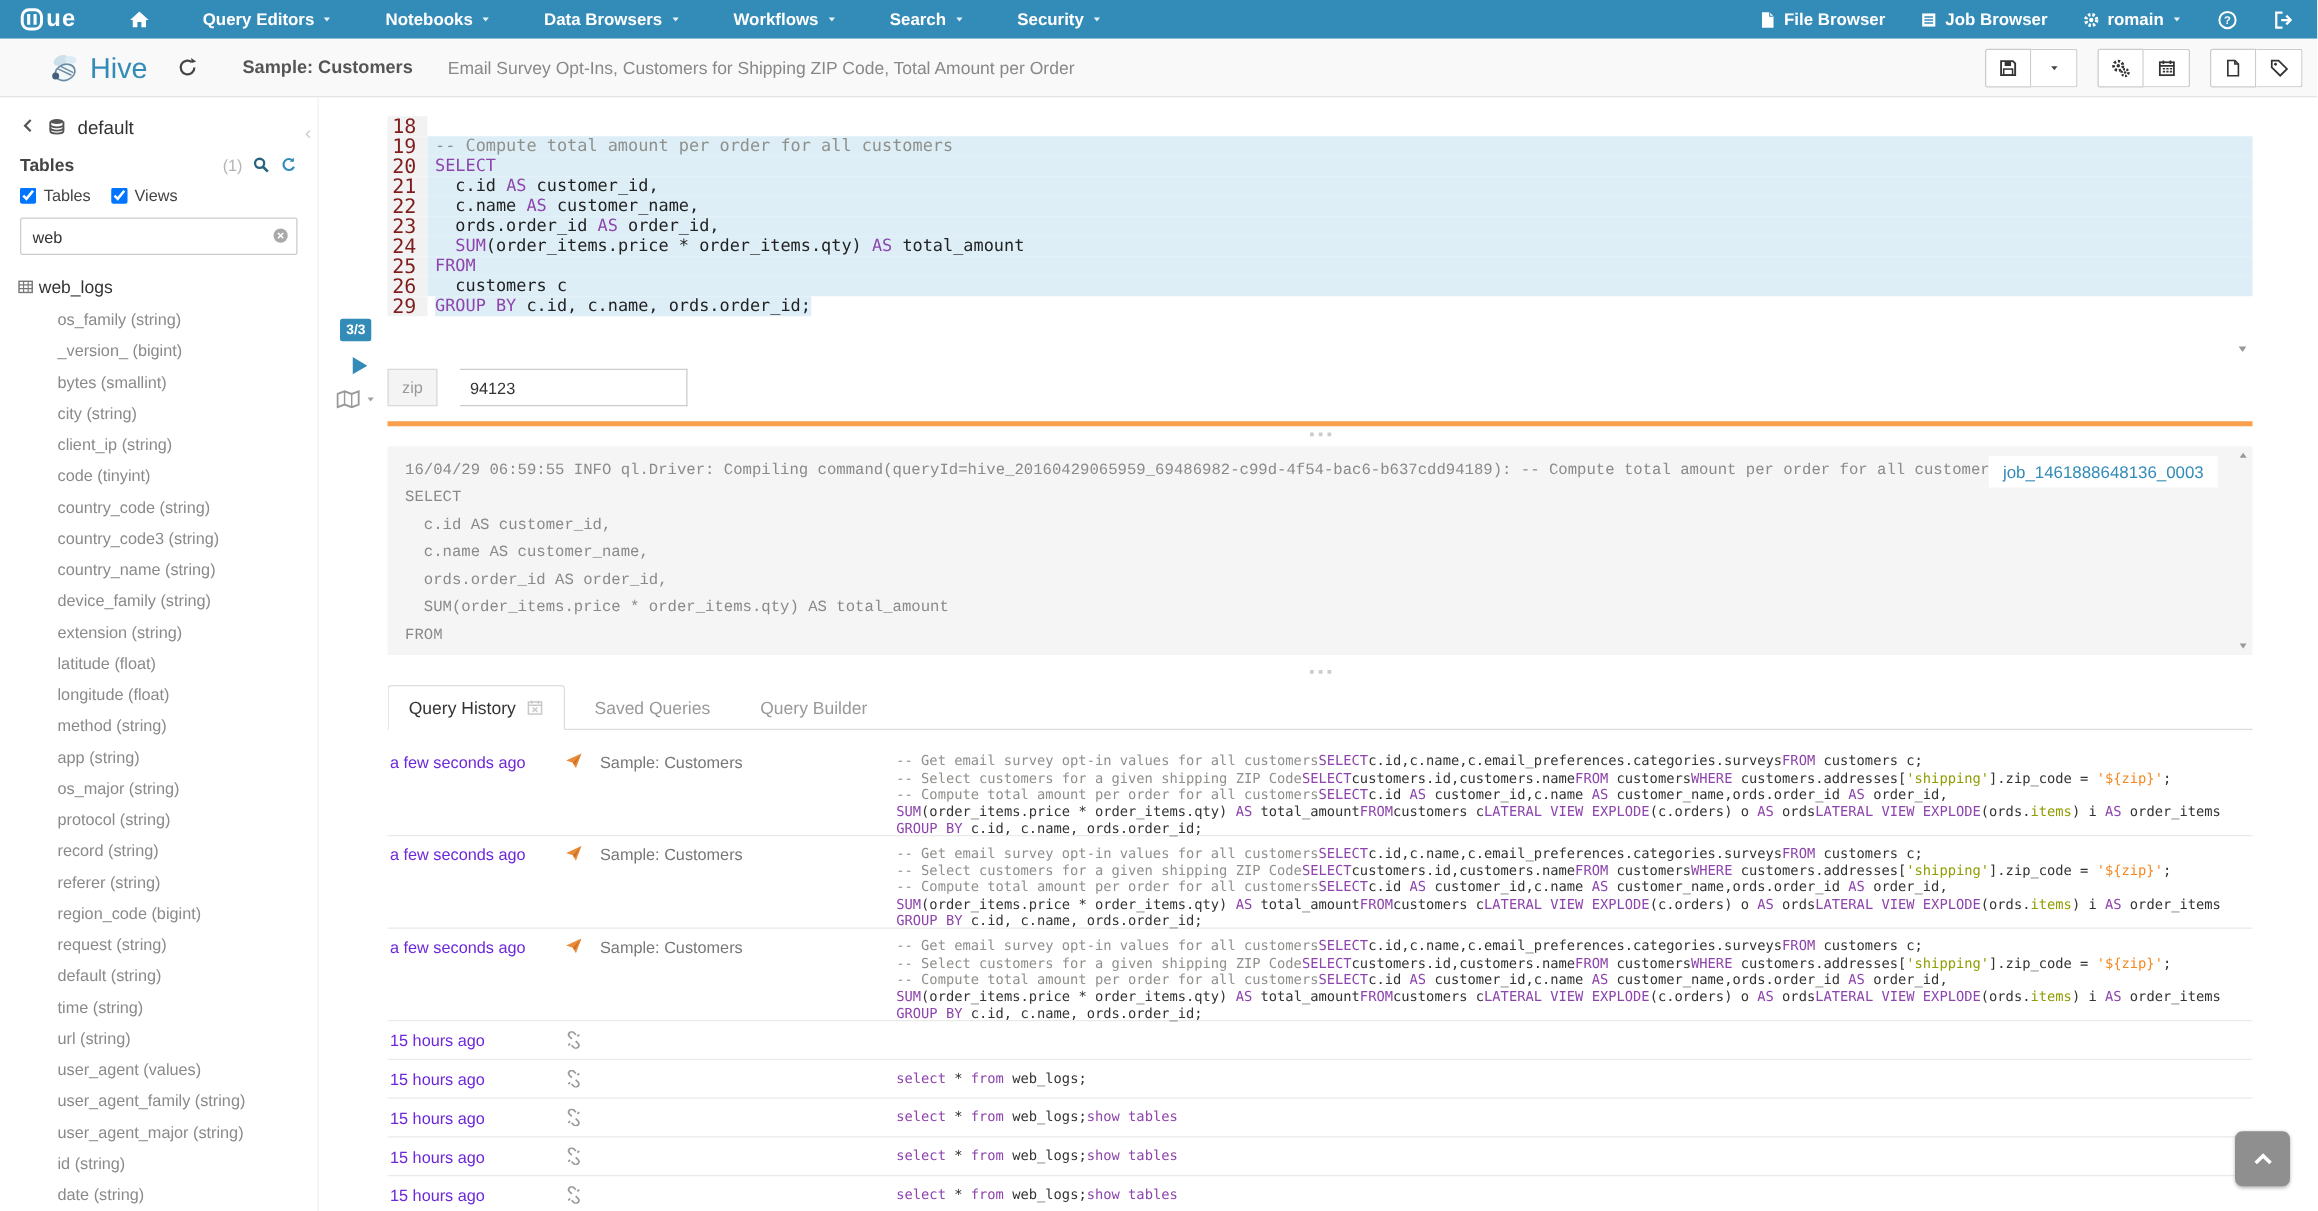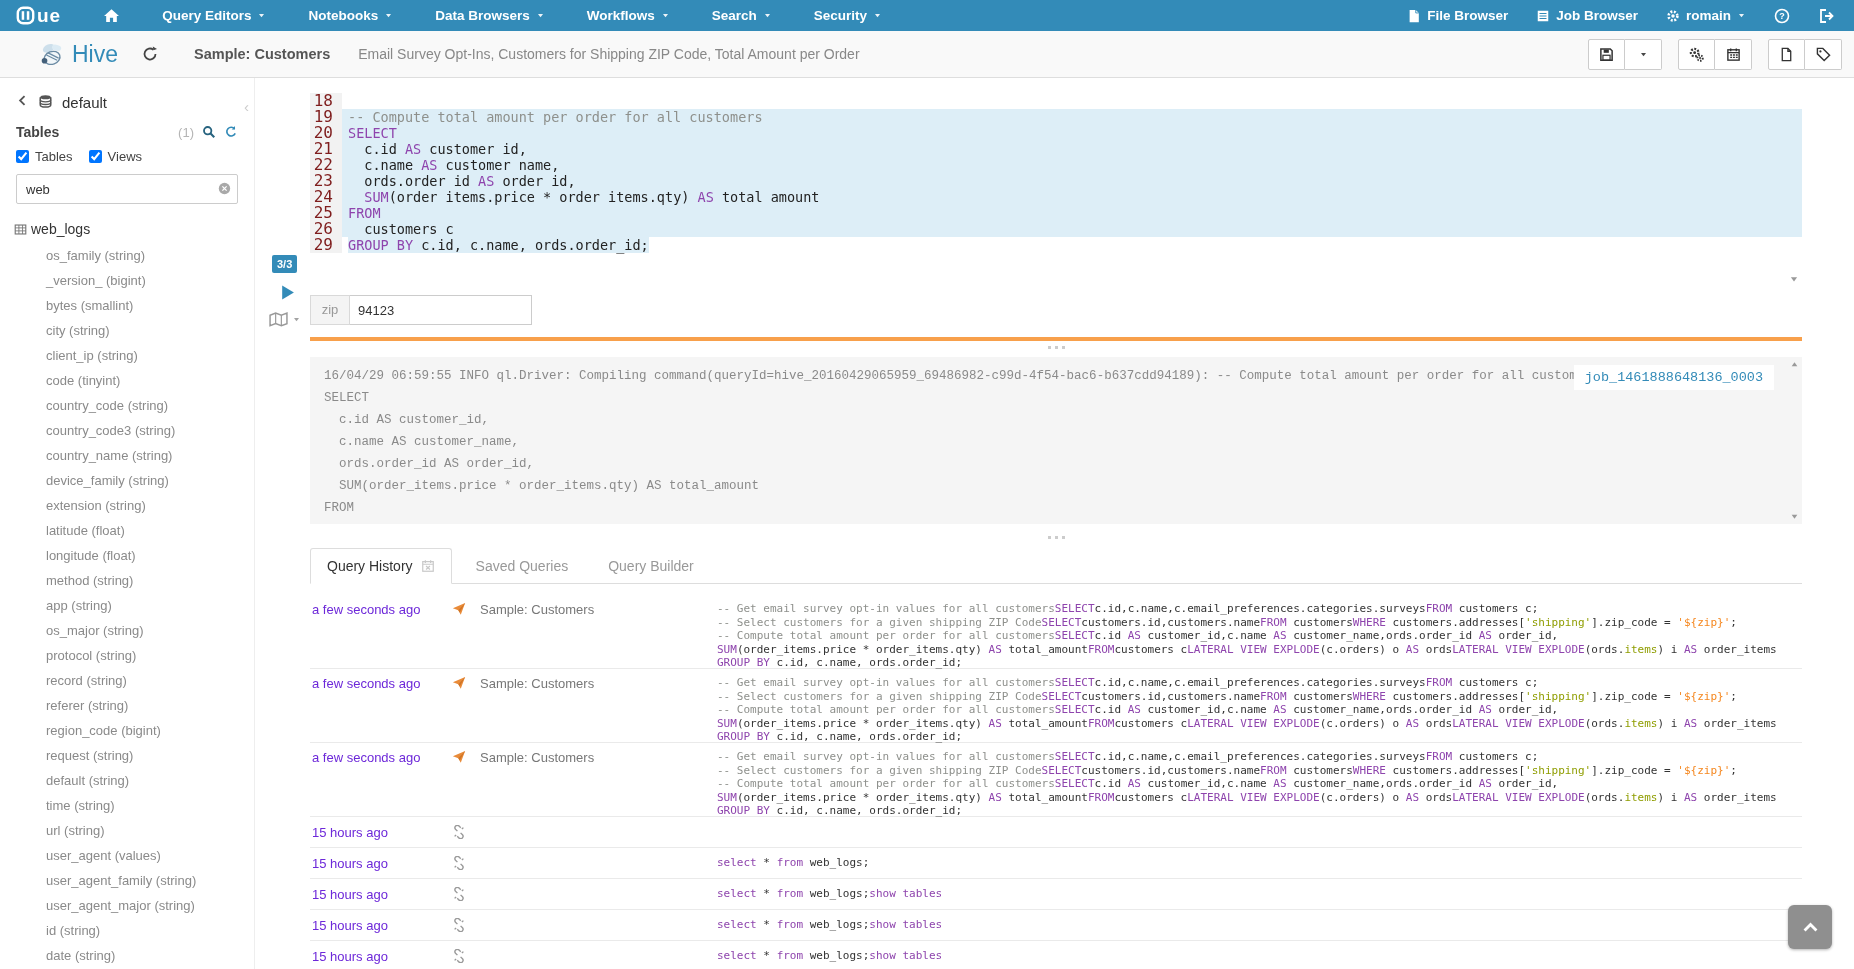--- a/index.html
+++ b/index.html
@@ -77,34 +77,34 @@
   .sg-str2{color:var(--str2);}
   .sg-txt{color:inherit;}
   .ed-scroll-down{position:absolute;left:1534px;top:196px;color:#999;font-size:10px;cursor:pointer;}
 
   .exec-badge{position:absolute;left:17px;top:177px;background:var(--blue);color:#fff;font-size:11px;font-weight:bold;padding:3px 5px;border-radius:2px;}
   .play-btn{position:absolute;left:24px;top:206px;color:var(--blue);font-size:17px;background:none;border:none;cursor:pointer;display:flex;}
   .map-btn{position:absolute;left:14px;top:234px;color:#999;display:flex;align-items:center;gap:4px;background:none;border:none;cursor:pointer;}
   .map-btn .m{font-size:19px;display:flex;}
   .map-btn .nav-caret{color:#999;}
 
-  .var-row{position:absolute;left:55px;top:217px;display:flex;align-items:center;}
+  .var-row{position:absolute;left:55px;top:217px;display:flex;align-items:center;gap:18px;}
   .var-label{width:40px;height:30px;line-height:28px;text-align:center;background:#f4f4f4;border:1px solid #d9d9d9;color:#999;font-size:13px;}
   .var-input{width:182px;height:30px;border:1px solid #ccc;border-left:none;padding:0 8px;font-size:13px;color:#333;font-family:"Liberation Sans",sans-serif;}
 
   .progress{position:absolute;left:55px;top:259px;width:1492px;height:4px;background:var(--orange);}
   .grip{position:absolute;left:55px;width:1492px;text-align:center;height:10px;cursor:row-resize;}
   .grip i{display:inline-block;width:3px;height:3px;background:#ccc;margin:2px 2px 0 2px;vertical-align:top;}
   .grip1{top:266px;}
   .grip2{top:456px;}
 
   
   .log{position:absolute;left:55px;top:279px;width:1492px;height:167px;background:#f5f5f5;padding:8px 14px;overflow:hidden;}
   .log-line{font-family:"Liberation Mono",monospace;font-size:12.5px;line-height:22px;color:#8a8a8a;white-space:pre;}
-  .job-box{position:absolute;top:8px;right:28px;background:#fff;padding:5px 11px;font-family:Liberation Mono, monospace;}
+  .job-box{position:absolute;top:8px;right:28px;background:#fff;padding:5px 11px;}
   .job-box a{color:var(--blue);font-size:13.5px;text-decoration:none;}
   .log-up{position:absolute;top:3px;right:3px;color:#999;font-size:9px;cursor:pointer;}
   .log-down{position:absolute;bottom:3px;right:3px;color:#999;font-size:9px;cursor:pointer;}
 
   
   .tabs{position:absolute;left:55px;top:469px;width:1492px;display:flex;align-items:flex-end;border-bottom:1px solid #ddd;height:37px;}
   .tab{padding:9px 16px;font-size:14px;color:#999;cursor:pointer;display:flex;align-items:center;gap:8px;margin-right:8px;white-space:nowrap;}
   .tab.active{background:#fff;border:1px solid #ddd;border-bottom:1px solid #fff;margin-bottom:-1px;border-radius:3px 3px 0 0;color:#333;}
   .tab .calx{font-size:14px;color:#c9c9c9;display:flex;}
 

